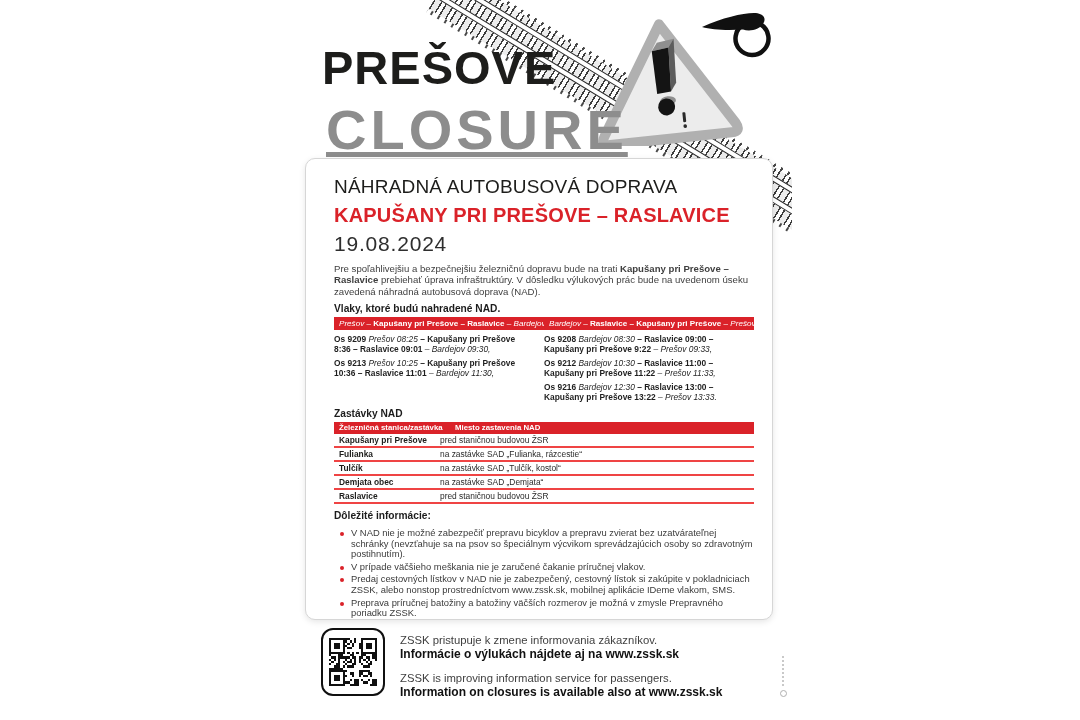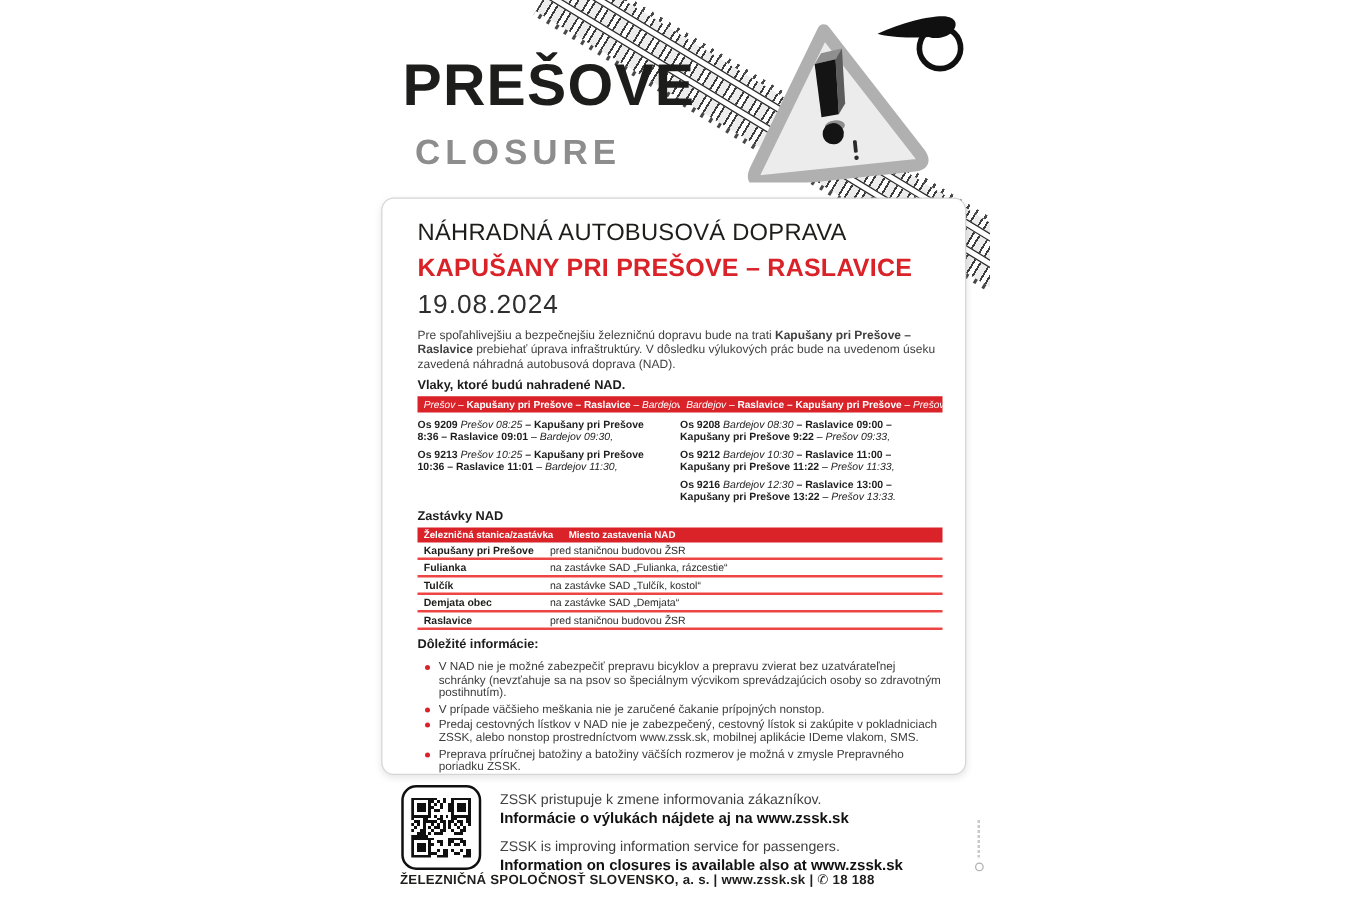--- a/index.html
+++ b/index.html
@@ -18,22 +18,22 @@
          background:repeating-linear-gradient(90deg,#2e2e2e 0 1.5px,#ececec 1.5px 7px,#2e2e2e 7px 8.5px,#ffffff 8.5px 12px);}
   .track .rail{position:absolute;left:0;right:0;height:4px;background:#fff;
          border-top:1.7px solid #191919;border-bottom:1.7px solid #191919;}
   .rail.r1{top:11px;} .rail.r2{top:29px;}
 
   .triangle{position:absolute;left:297px;top:10px;width:160px;height:136px;}
   .logo{position:absolute;left:412px;top:6px;width:84px;height:56px;}
 
   .title-sk{position:absolute;left:34px;top:44px;margin:0;font-size:47px;font-weight:700;
             letter-spacing:1px;color:#1d1d1b;line-height:1;}
-  .title-en{position:absolute;left:37px;top:101px;margin:7px;font-size:28px;font-weight:700;
-            letter-spacing:4px;color:#8d8d8d;line-height:1;}
+  .title-en{position:absolute;left:37px;top:101px;margin:1px;font-size:56px;font-weight:700;
+            letter-spacing:4px;color:#8d8d8d;line-height:1;text-decoration:underline;}
 
   
   .card{position:absolute;left:17px;top:158px;width:468px;height:462px;background:#fff;
         border:1px solid #d6d6d6;border-radius:10px;box-shadow:0 2px 6px rgba(0,0,0,.10);
         box-sizing:border-box;padding:14px 18px 0 28px;overflow:hidden;}
   .card h1{margin:4px 0 0;font-size:19px;line-height:1.05;font-weight:400;letter-spacing:.2px;color:#1d1d1b;}
   .card h2{margin:8px 0 0;font-size:20px;line-height:1.0;font-weight:700;letter-spacing:.2px;}
   .date{margin:8px 0 0;font-size:21px;line-height:1.0;font-weight:400;letter-spacing:.8px;color:#2e2e2e;}
   .intro{margin:9px 0 0;font-size:9.6px;line-height:1.2;color:#3f3f3f;}
   .cap{font-size:10.2px;line-height:1.15;font-weight:700;color:#1c1c1c;}
@@ -161,21 +161,21 @@
         </div>
         <div class="s-row">
           <div class="s-name">Raslavice</div>
           <div class="s-place">pred staničnou budovou ŽSR</div>
         </div>
       </div>
 
       <div class="cap info">Dôležité informácie:</div>
       <ul class="bullets">
         <li style="--b: #da2229;">V NAD nie je možné zabezpečiť prepravu bicyklov a prepravu zvierat bez uzatvárateľnej schránky (nevzťahuje sa na psov so špeciálnym výcvikom sprevádzajúcich osoby so zdravotným postihnutím).</li>
-        <li style="--b: #da2229;">V prípade väčšieho meškania nie je zaručené čakanie prípojných nonstop.</li>
+        <li style="--b: #da2229;">V prípade väčšieho meškania nie je zaručené čakanie príručnej vlakov.</li>
         <li style="--b: #da2229;">Predaj cestovných lístkov v NAD nie je zabezpečený, cestovný lístok si zakúpite v pokladniciach ZSSK, alebo nonstop prostredníctvom www.zssk.sk, mobilnej aplikácie IDeme vlakom, SMS.</li>
         <li style="--b: #da2229;">Preprava príručnej batožiny a batožiny väčších rozmerov je možná v zmysle Prepravného poriadku ZSSK.</li>
       </ul>
 
       <p class="apology">Ospravedlňte, prosím, prípadné komplikácie a zníženie komfortu pri cestovaní.</p>
 
     </div>
 
     <div class="qr-box">
       <svg id="qr" viewBox="0 0 21 21" shape-rendering="crispEdges">
@@ -406,22 +406,19 @@
           <rect x="20" y="20" width="1" height="1" fill="#101010"></rect>
         </svg>
     </div>
     <div class="f-text">
       <div class="f-line">ZSSK pristupuje k zmene informovania zákazníkov.</div>
       <div class="f-bold">Informácie o výlukách nájdete aj na www.zssk.sk</div>
       <div class="f-gap"></div>
       <div class="f-line">ZSSK is improving information service for passengers.</div>
       <div class="f-bold">Information on closures is available also at www.zssk.sk</div>
     </div>
-    <div class="company">
-      <span>ŽELEZNIČNÁ SPOLOČNOSŤ SLOVENSKO, a. s. | www.zssk.sk | </span><span class="phone">✆</span> <span>18 188</span>
-    </div>
     <div class="vcredit">
       <div class="stripes"></div>
       <div class="dot"></div>
     </div>
 
   </div>
 </div>
 
 </body></html>

